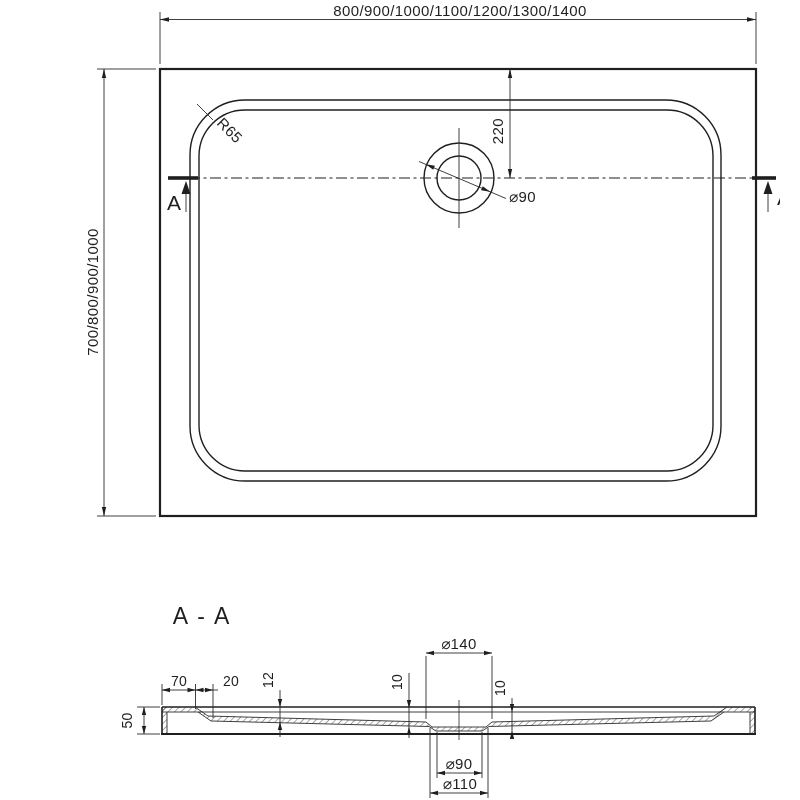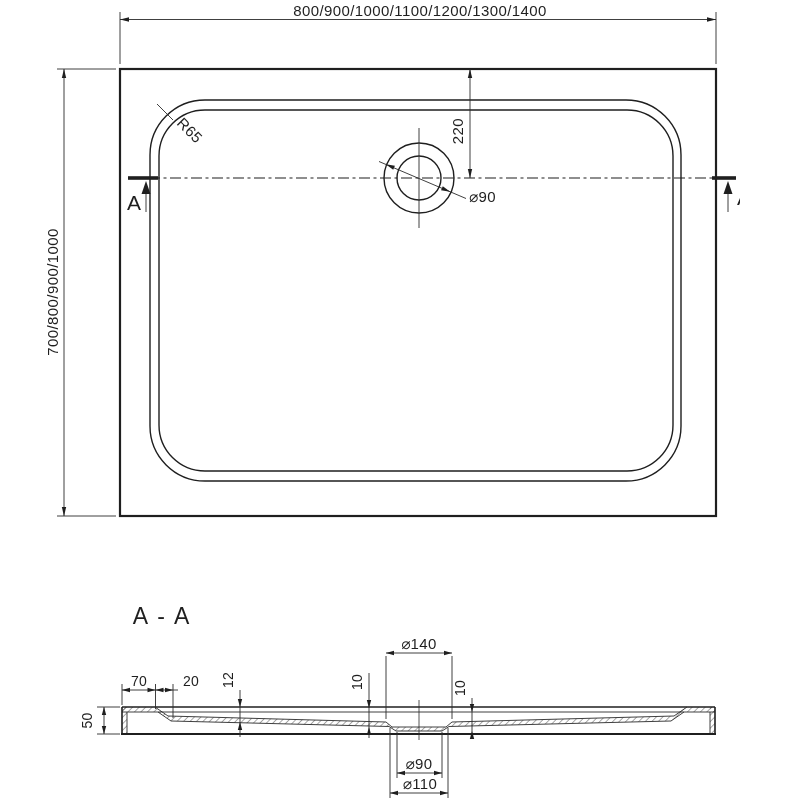--- a/index.html
+++ b/index.html
@@ -1,16 +1,16 @@
 <!DOCTYPE html>
 <html><head>
 <meta charset="utf-8">
 <style>
   html,body{margin:0;padding:0;background:#ffffff;}
-  .canvas{position:relative;width:740px;height:800px;background:#ffffff;overflow:hidden;}
+  .canvas{position:relative;width:740px;height:800px;background:#ffffff;overflow:hidden;padding-left:40px;}
   svg{display:block;}
   text{fill:#1f1f1f;font-family:"Liberation Sans","DejaVu Sans",sans-serif;}
   .dim{font-size:15px;letter-spacing:0.4px;}
   .dim-s{font-size:14px;letter-spacing:0.3px;}
   .marker-letter{font-size:21px;}
   .section-title{font-size:23px;letter-spacing:2px;}
   .thin{stroke:#2a2a2a;stroke-width:0.9;fill:none;}
   .med{stroke:#1f1f1f;stroke-width:1.4;fill:none;}
   .thick{stroke:#1f1f1f;stroke-width:2.2;fill:none;}
   .cut{stroke:#1f1f1f;stroke-width:3.6;fill:none;}

